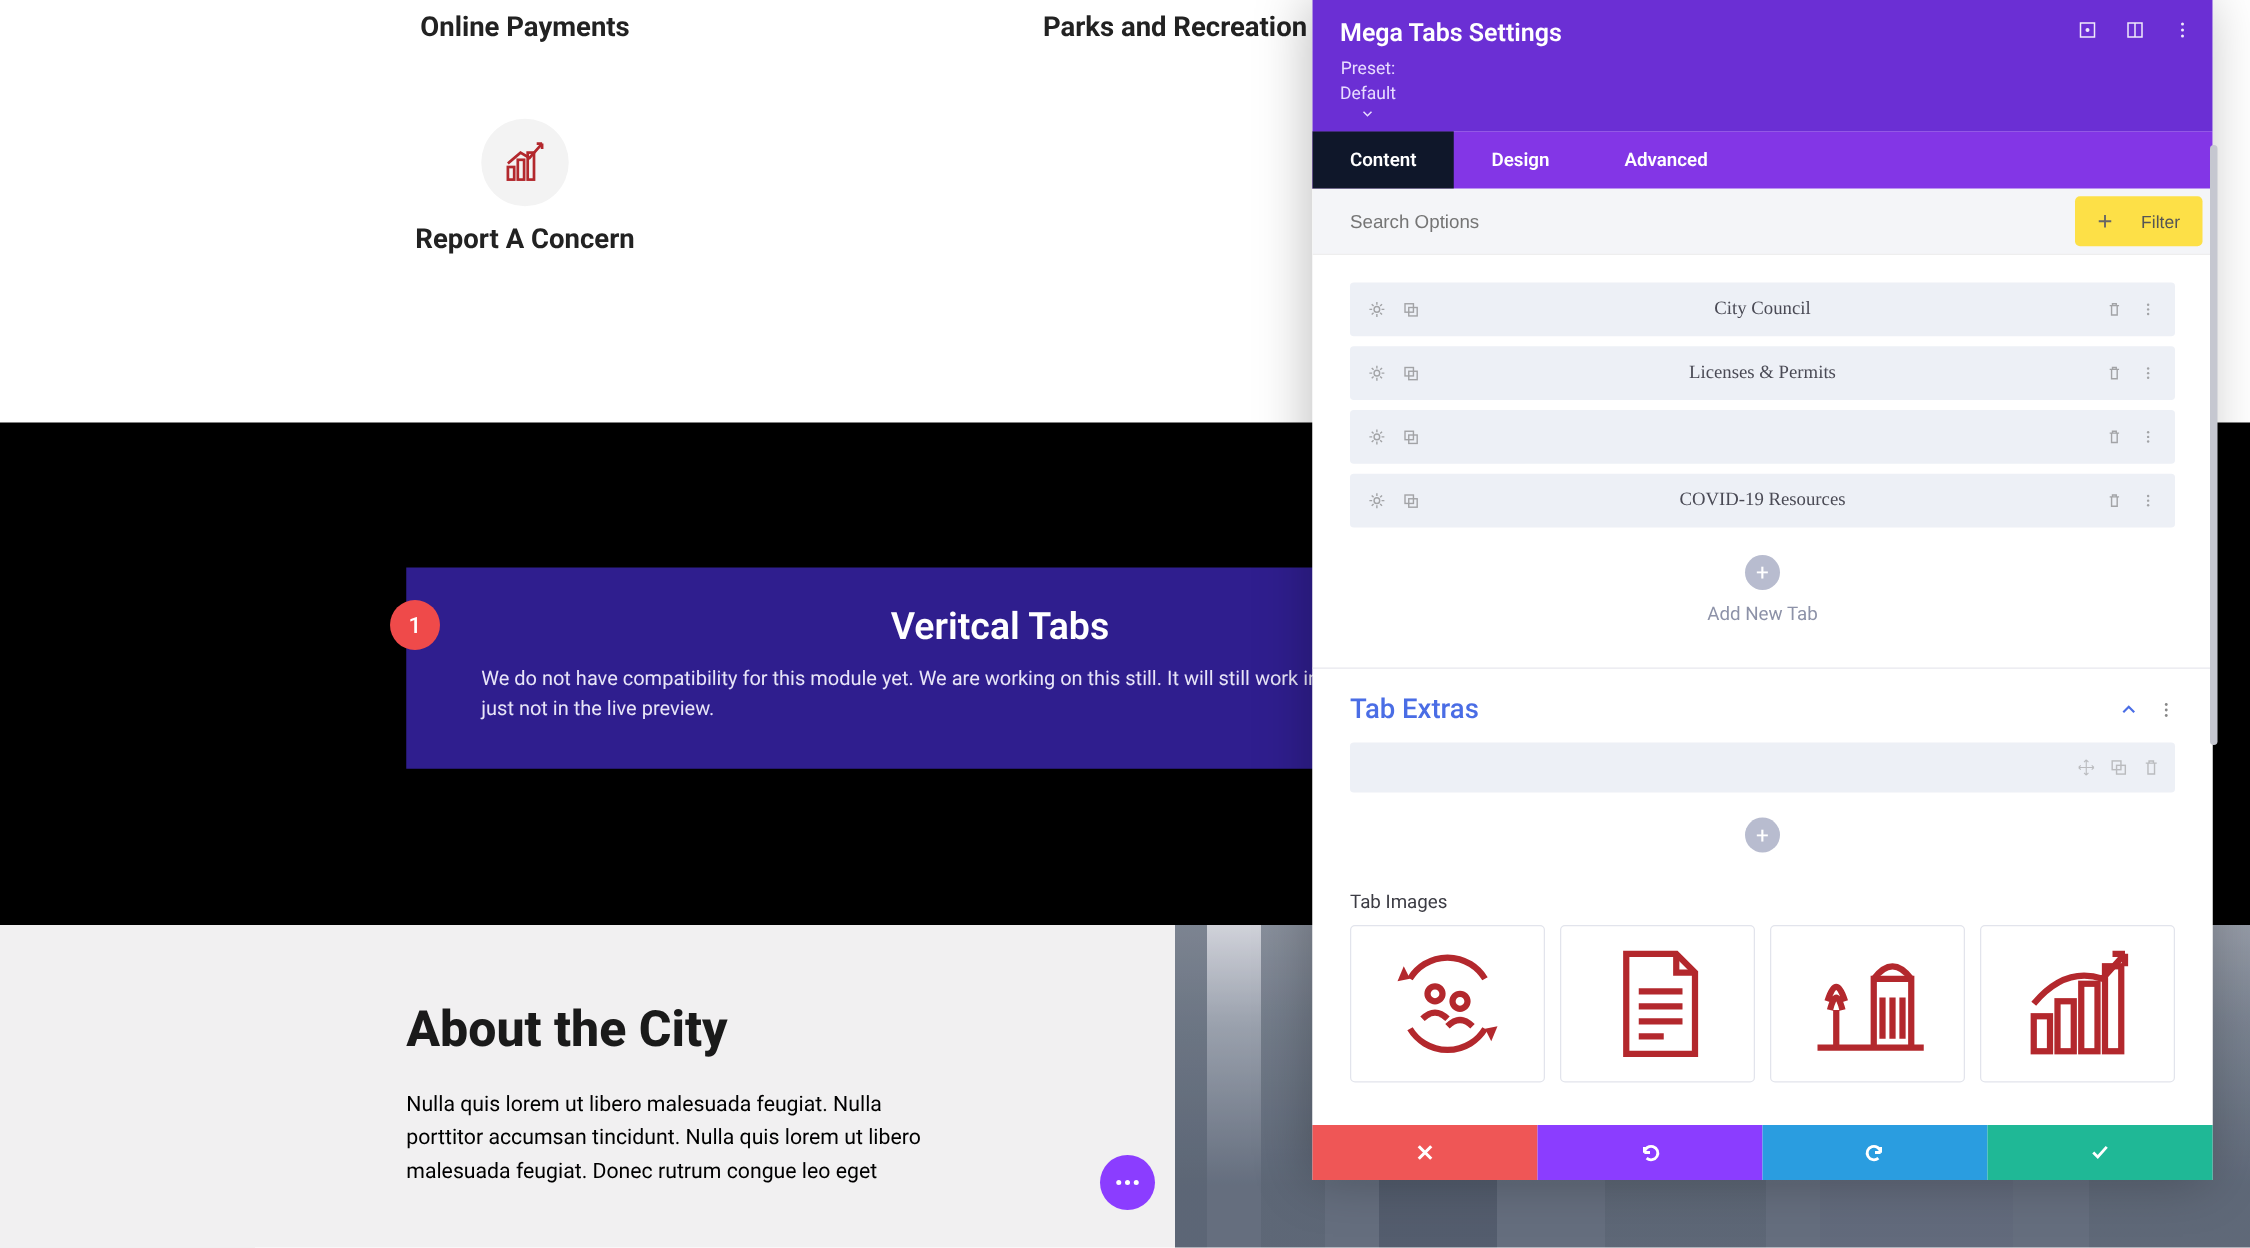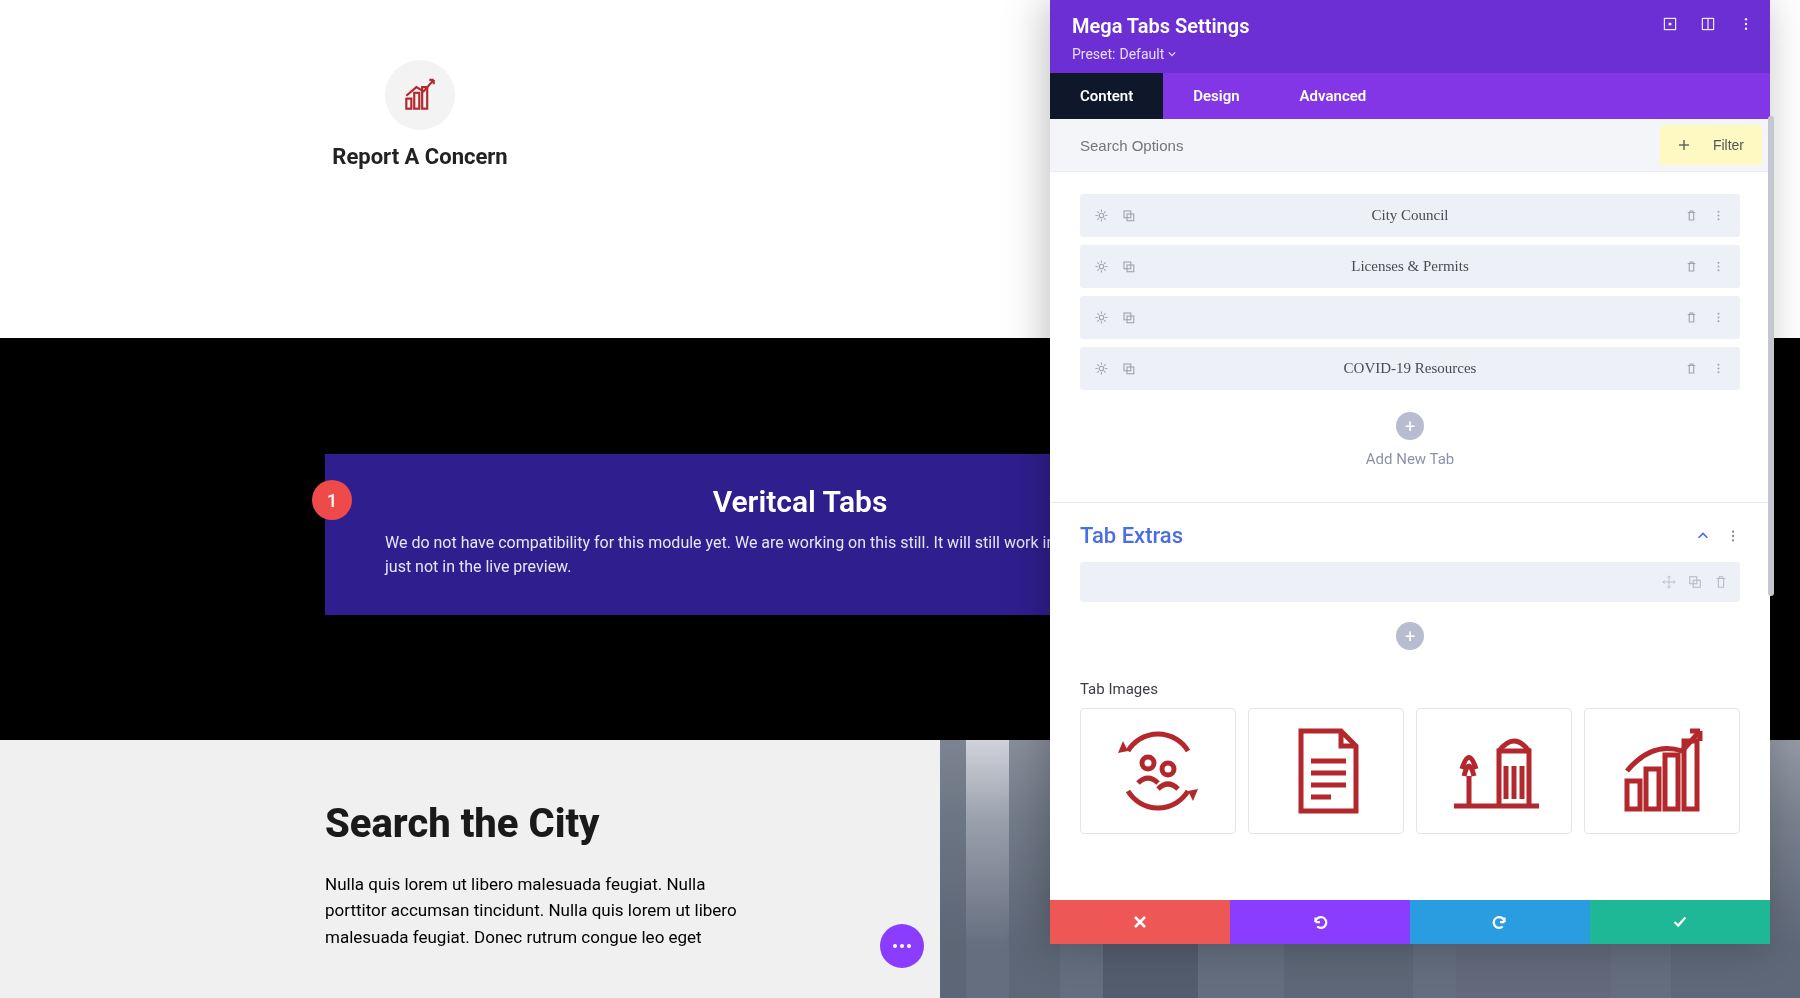--- a/index.html
+++ b/index.html
@@ -129,21 +129,21 @@
   display: flex;
   flex-direction: column;
 }
 .panel-header {
   background: #6b2fd4;
   color: #fff;
   padding: 14px 22px 10px;
   position: relative;
 }
 .panel-header h1 { font-size: 20px; font-weight: 600; margin-bottom: 6px; }
-.panel-preset { font-size: 14px; color: #e8dcff; cursor: pointer; display: inline-flex; align-items: center; gap: 4px; }
+.panel-preset { font-size: 14px; color: #e8dcff; cursor: pointer; display: inline-flex; align-items: center; gap: 4px; flex-direction: column; }
 .panel-header-actions {
   position: absolute; right: 16px; top: 16px;
   display: flex; gap: 22px;
 }
 .panel-header-actions .act { width: 16px; height: 16px; cursor: pointer; opacity: .9; }
 
 .panel-tabs {
   background: #8336e6;
   display: flex;
 }
@@ -172,21 +172,21 @@
 .search-row input {
   flex: 1;
   border: none;
   background: transparent;
   padding: 14px 30px;
   font-size: 15px;
   color: #555;
   outline: none;
 }
 .filter-btn {
-  background: #fef9c3;
+  background: #fde047;
   border: none;
   padding: 12px 18px;
   margin: 6px 8px 6px 0;
   border-radius: 4px;
   font-size: 14px;
   color: #555;
   cursor: pointer;
   display: flex; align-items: center; gap: 23px;
 }
 
@@ -323,20 +323,28 @@
   border-radius: 3px;
   z-index: 101;
 }
 
 </style>
 </head>
 <body>
 
 <div class="page-preview">
 
+  <div class="icon-row">
+    <div class="icon-cell no-circle">
+      <h3>Online Payments</h3>
+    </div>
+    <div class="icon-cell no-circle">
+      <h3>Parks and Recreation</h3>
+    </div>
+  </div>
 
   <div class="icon-row" style="padding-top:60px;flex-direction:column;">
     <div class="icon-cell">
       <div class="circle-icon">
         <svg viewBox="0 0 50 50" width="36" height="36">
           <g fill="none" stroke="#b3282d" stroke-width="3">
             <rect x="6" y="30" width="7" height="14"></rect>
             <rect x="17" y="22" width="7" height="22"></rect>
             <rect x="28" y="14" width="7" height="30"></rect>
             <path d="M6 26 L20 14 L30 20 L44 4"></path>
@@ -364,21 +372,21 @@
 
   <div class="purple-box">
     <h2>Veritcal Tabs</h2>
     <p>We do not have compatibility for this module yet. We are working on this still. It will still work in the template editor, just not in the live preview.</p>
   </div>
   <div class="badge-1">
     <span>1</span>
   </div>
 
   <div class="about-section">
-    <h2>Search the City</h2>
+    <h2>About the City</h2>
     <p>Nulla quis lorem ut libero malesuada feugiat. Nulla porttitor accumsan tincidunt. Nulla quis lorem ut libero malesuada feugiat. Donec rutrum congue leo eget</p>
   </div>
 
   <div class="city-bg"></div>
 
   <div class="fab">
     <span></span>
       <span></span>
       <span></span>
   </div>

